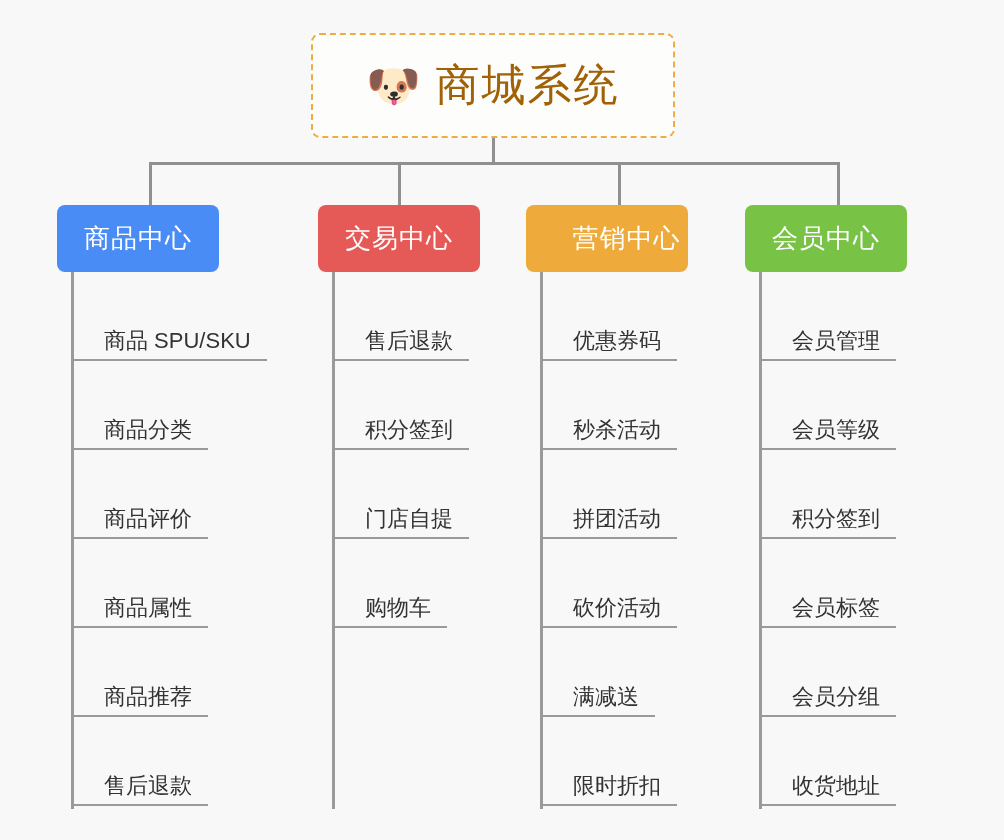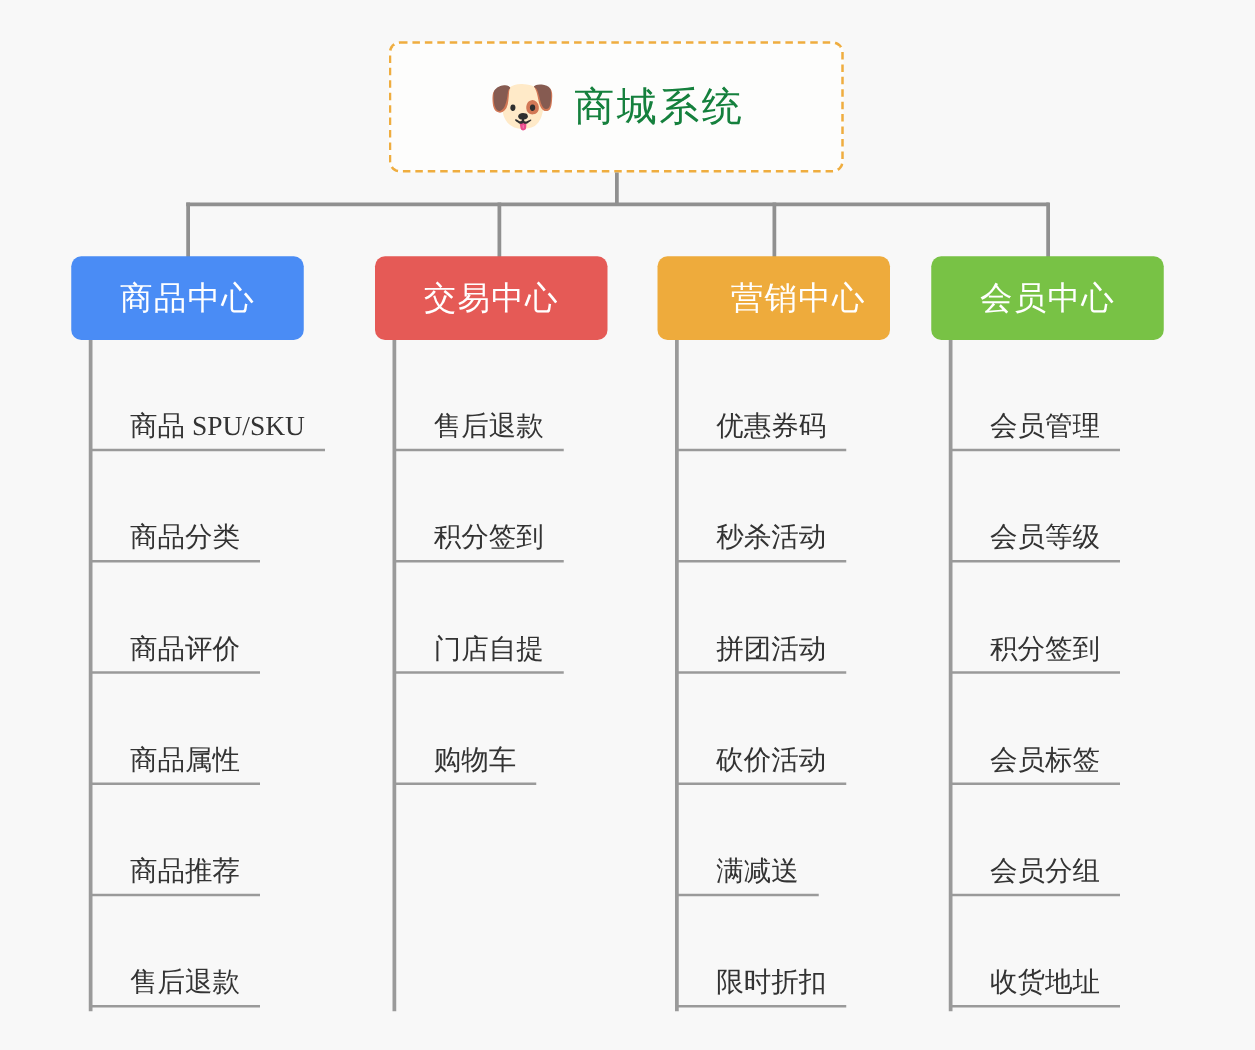--- a/index.html
+++ b/index.html
@@ -34,22 +34,22 @@
     align-items: center;
     justify-content: center;
     gap: 14px;
   }
   .root-icon {
     font-size: 44px;
     line-height: 1;
     display: block;
   }
   .root-title {
-    font-size: 32px;
-    color: #15803d;
+    font-size: 44px;
+    color: #a16207;
     letter-spacing: 2px;
     white-space: nowrap;
   }
 
   
   .line {
     position: absolute;
     background: #909090;
   }
   .line-v { width: 3px; }
@@ -60,39 +60,39 @@
   
   .bus { left: 149px; top: 162px; width: 690px; height: 3px; }
 
   
   .column {
     position: absolute;
     top: 205px;
     width: 186px;
   }
   .col-1 { left: 57px; }
-  .col-2 { left: 300px; }
+  .col-2 { left: 318px; }
   .col-3 { left: 526px; }
   .col-4 { left: 745px; }
 
   
   .drop {
     position: absolute;
     top: 162px;
     width: 3px;
     height: 45px;
     background: #909090;
   }
   .drop-1 { left: 149px; }
   .drop-2 { left: 398px; }
   .drop-3 { left: 618px; }
   .drop-4 { left: 837px; }
 
   .cat-header {
-    width: 186px;
+    width: 162px;
     height: 67px;
     box-sizing: border-box;
     border-radius: 8px;
     display: flex;
     align-items: center;
     justify-content: center;
     color: #ffffff;
     font-size: 26px;
     letter-spacing: 1px;
     position: relative;
@@ -101,21 +101,20 @@
   .cat-1 .cat-header { background: #4a8cf5; }
   .cat-2 .cat-header { background: #e55a56; }
   .cat-3 .cat-header { background: #eeab3c; padding-left: 39px; }
   .cat-4 .cat-header { background: #78c245; align-items: center; }
 
   
   .leaf-list {
     position: relative;
     margin-top: 0;
     padding-left: 15px;
-    font-family: Liberation Serif, serif;
   }
   
   .leaf-list::before {
     content: "";
     position: absolute;
     left: 14px;
     top: 0;
     width: 3px;
     height: 537px;
     background: #9a9a9a;

